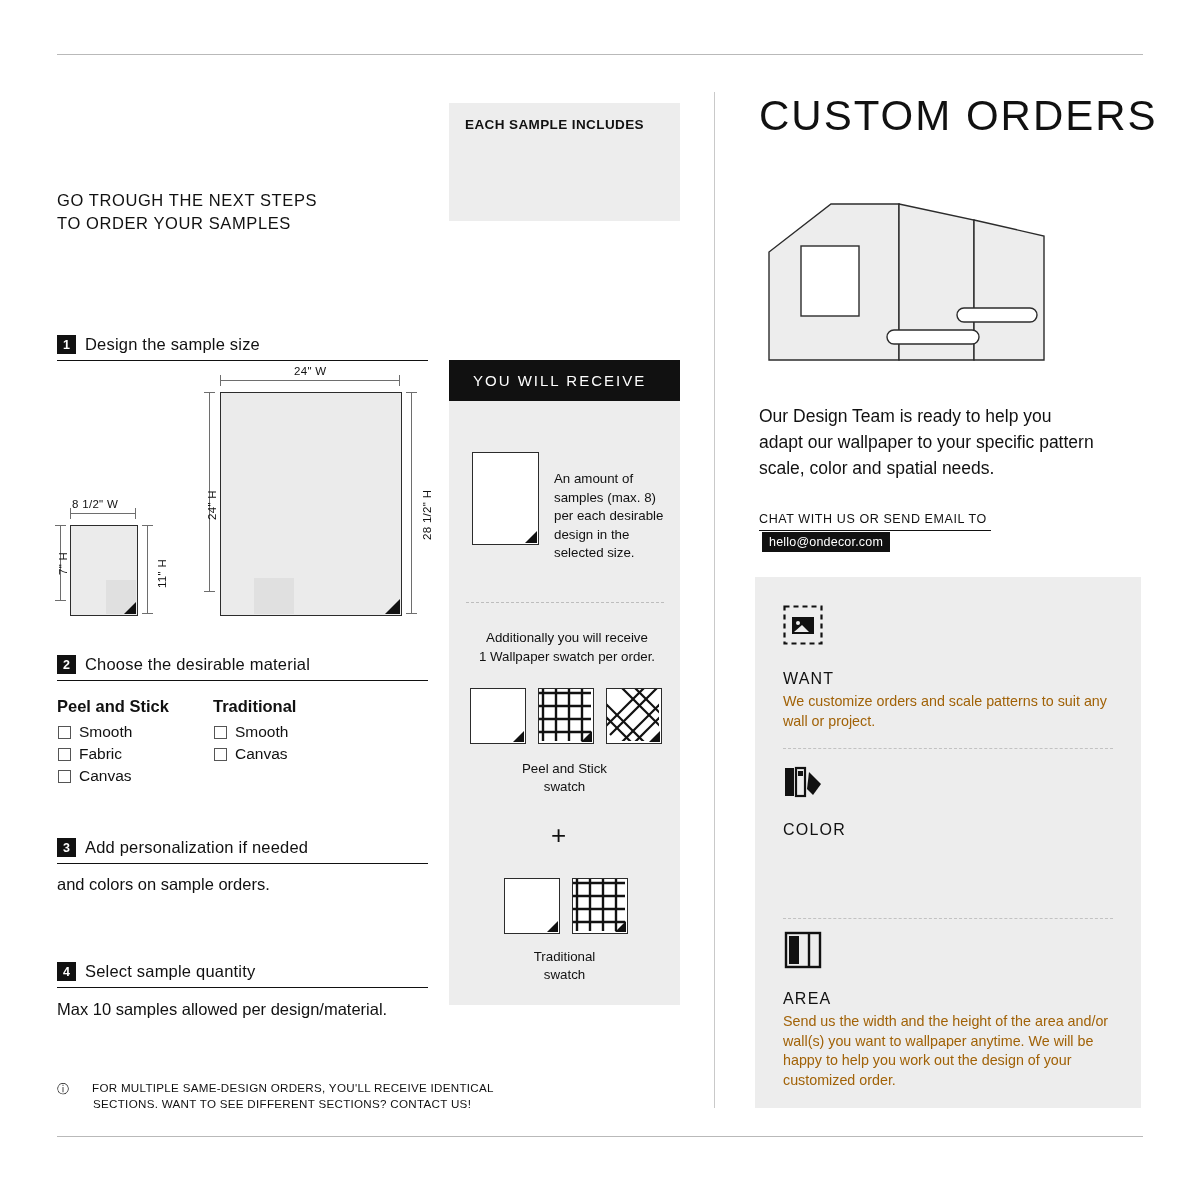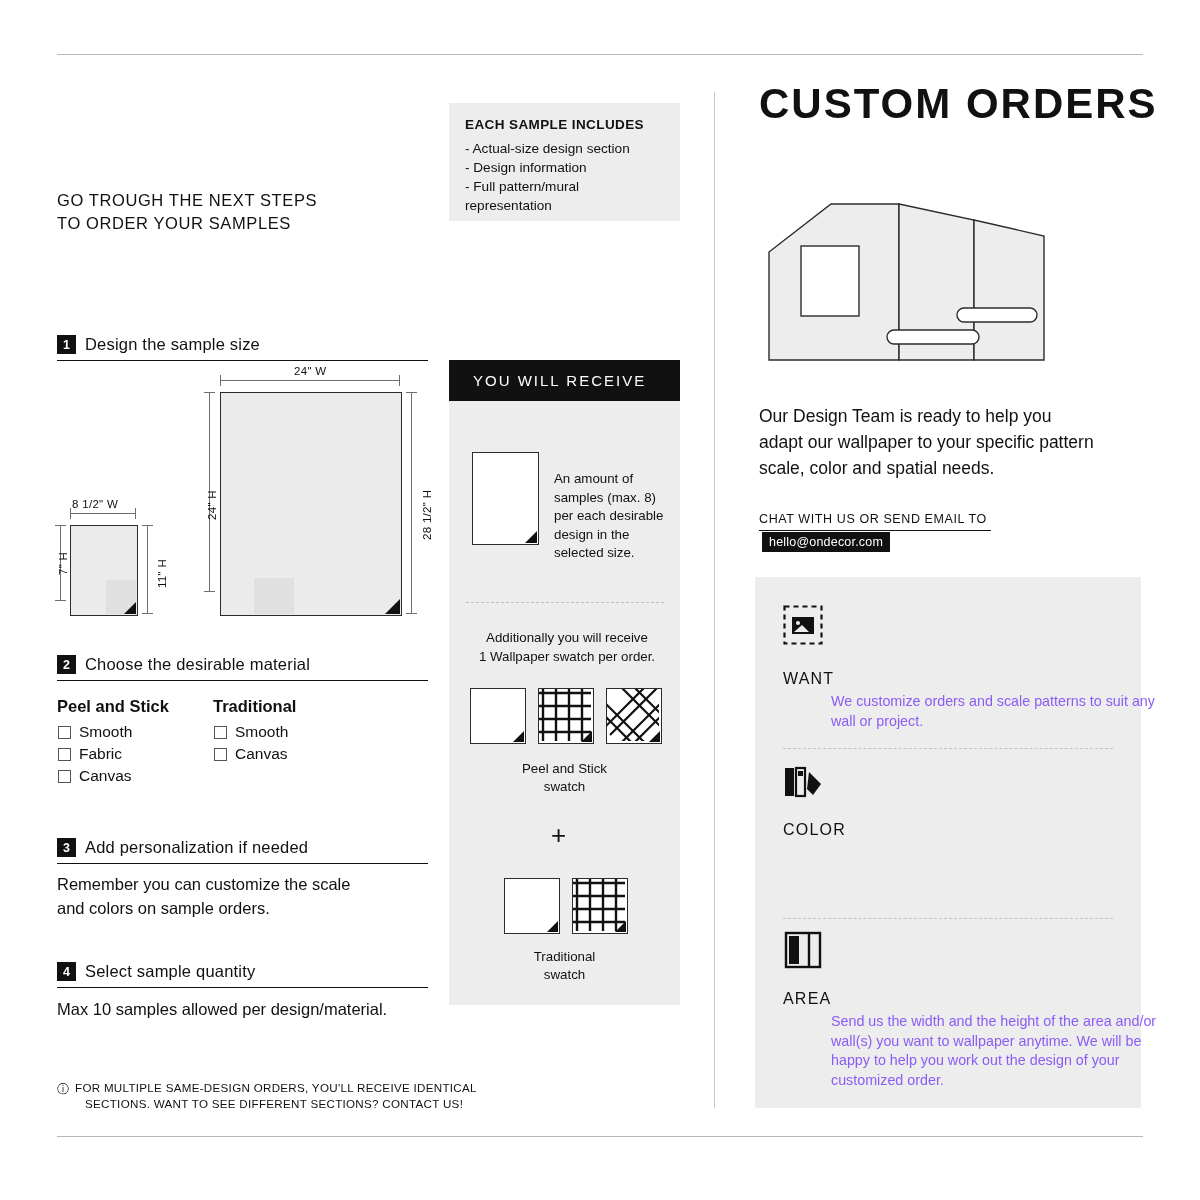--- a/index.html
+++ b/index.html
@@ -83,54 +83,48 @@
   .mini-corner{position:absolute;left:525px;top:531px;width:0;height:0;border-left:12px solid transparent;border-bottom:12px solid #111;}
   .amount-txt{position:absolute;left:554px;top:470px;width:120px;font-size:13.3px;line-height:18.5px;color:#111;}
   .dash-sep{position:absolute;height:0;border-top:1px dashed #bdbdbd;}
   .add-txt{position:absolute;left:462px;top:628px;width:210px;text-align:center;font-size:13.3px;line-height:19px;}
   .sw{position:absolute;width:54px;height:54px;background:#fff;border:1px solid #2c2c2c;}
   .sw-corner{position:absolute;width:0;height:0;border-left:11px solid transparent;border-bottom:11px solid #111;}
   .cap{position:absolute;text-align:center;font-size:13.3px;line-height:18px;width:231px;left:449px;}
   .plus{position:absolute;left:551px;top:822px;font-size:26px;color:#111;line-height:1;}
 
   
-  .custom-title{position:absolute;left:759px;top:80px;font-size:42px;letter-spacing:2px;font-weight:700;}
+  .custom-title{position:absolute;left:759px;top:92px;font-size:42px;letter-spacing:2px;font-weight:400;}
   .house{position:absolute;left:759px;top:190px;}
   .design-team{position:absolute;left:759px;top:403px;width:340px;font-size:17.5px;line-height:26px;color:#111;}
   .chat-label{position:absolute;left:759px;top:512px;font-size:12.5px;letter-spacing:.6px;}
   .chat-line{position:absolute;left:759px;top:530px;width:232px;height:1px;background:#111;}
   .email-chip{position:absolute;left:762px;top:532px;background:#111;color:#fff;font-size:12.5px;padding:3px 7px;letter-spacing:.2px;}
 
   .feature-panel{position:absolute;left:755px;top:577px;width:386px;height:531px;background:#ededed;}
   .feat-title{position:absolute;font-size:16px;letter-spacing:1.2px;color:#111;}
-  .feat-body{position:absolute;font-size:14.3px;line-height:19.5px;color:#8b5cf6;width:330px;margin-left:48px;}
+  .feat-body{position:absolute;font-size:14.3px;line-height:19.5px;color:#a16207;width:330px;}
   .feat-sep{position:absolute;left:783px;width:330px;height:0;border-top:1px dashed #c2c2c2;}
 </style>
 </head>
 <body>
 
 <div class="page">
 
   <div class="rule-top"></div>
   <div class="rule-bottom"></div>
   <div class="divider-v"></div>
 
   <div class="samples-sub">
     <div>GO TROUGH THE NEXT STEPS</div>
     <div>TO ORDER YOUR SAMPLES</div>
   </div>
 
   <div class="each-box"></div>
   <div class="each-title">EACH SAMPLE INCLUDES</div>
-  <div class="each-list">
-    <div>- Actual-size design section</div>
-    <div>- Design information</div>
-    <div>- Full pattern/mural</div>
-    <div>  representation</div>
-  </div>
 
   <div class="step" id="step1">
     <div class="num">1</div>
     <div class="txt">Design the sample size</div>
     <div class="line"></div>
   </div>
 
   <div class="diag">
 
     <div class="big-rect"></div>
@@ -201,35 +195,34 @@
     <span class="box"></span>
     <span>Canvas</span>
   </div>
 
   <div class="step" id="step3">
     <div class="num">3</div>
     <div class="txt">Add personalization if needed</div>
     <div class="line"></div>
   </div>
   <div class="body-txt" style="left:57px;top:872px;width:380px;">
-    <div>Remember you can customize the scale</div>
     <div>and colors on sample orders.</div>
   </div>
 
   <div class="step" id="step4">
     <div class="num">4</div>
     <div class="txt">Select sample quantity</div>
     <div class="line"></div>
   </div>
   <div class="body-txt" style="left:57px;top:997px;width:400px;">Max 10 samples allowed per design/material.</div>
 
   <div class="footnote">
     <span class="ic">ⓘ</span>
-    <div style="margin-left:18px;">FOR MULTIPLE SAME-DESIGN ORDERS, YOU'LL RECEIVE IDENTICAL</div>
-    <div style="margin-left:28px;">SECTIONS. WANT TO SEE DIFFERENT SECTIONS? CONTACT US!</div>
+    <div style="margin-left:35px;">FOR MULTIPLE SAME-DESIGN ORDERS, YOU'LL RECEIVE IDENTICAL</div>
+    <div style="margin-left:36px;">SECTIONS. WANT TO SEE DIFFERENT SECTIONS? CONTACT US!</div>
   </div>
 
   <div class="receive-panel"></div>
   <div class="receive-head">
     <span>YOU WILL RECEIVE</span>
   </div>
 
   <div class="mini-sheet"></div>
   <div class="mini-corner"></div>
   <div class="amount-txt">An amount of samples (max. 8) per each desirable design in the selected size.</div>

